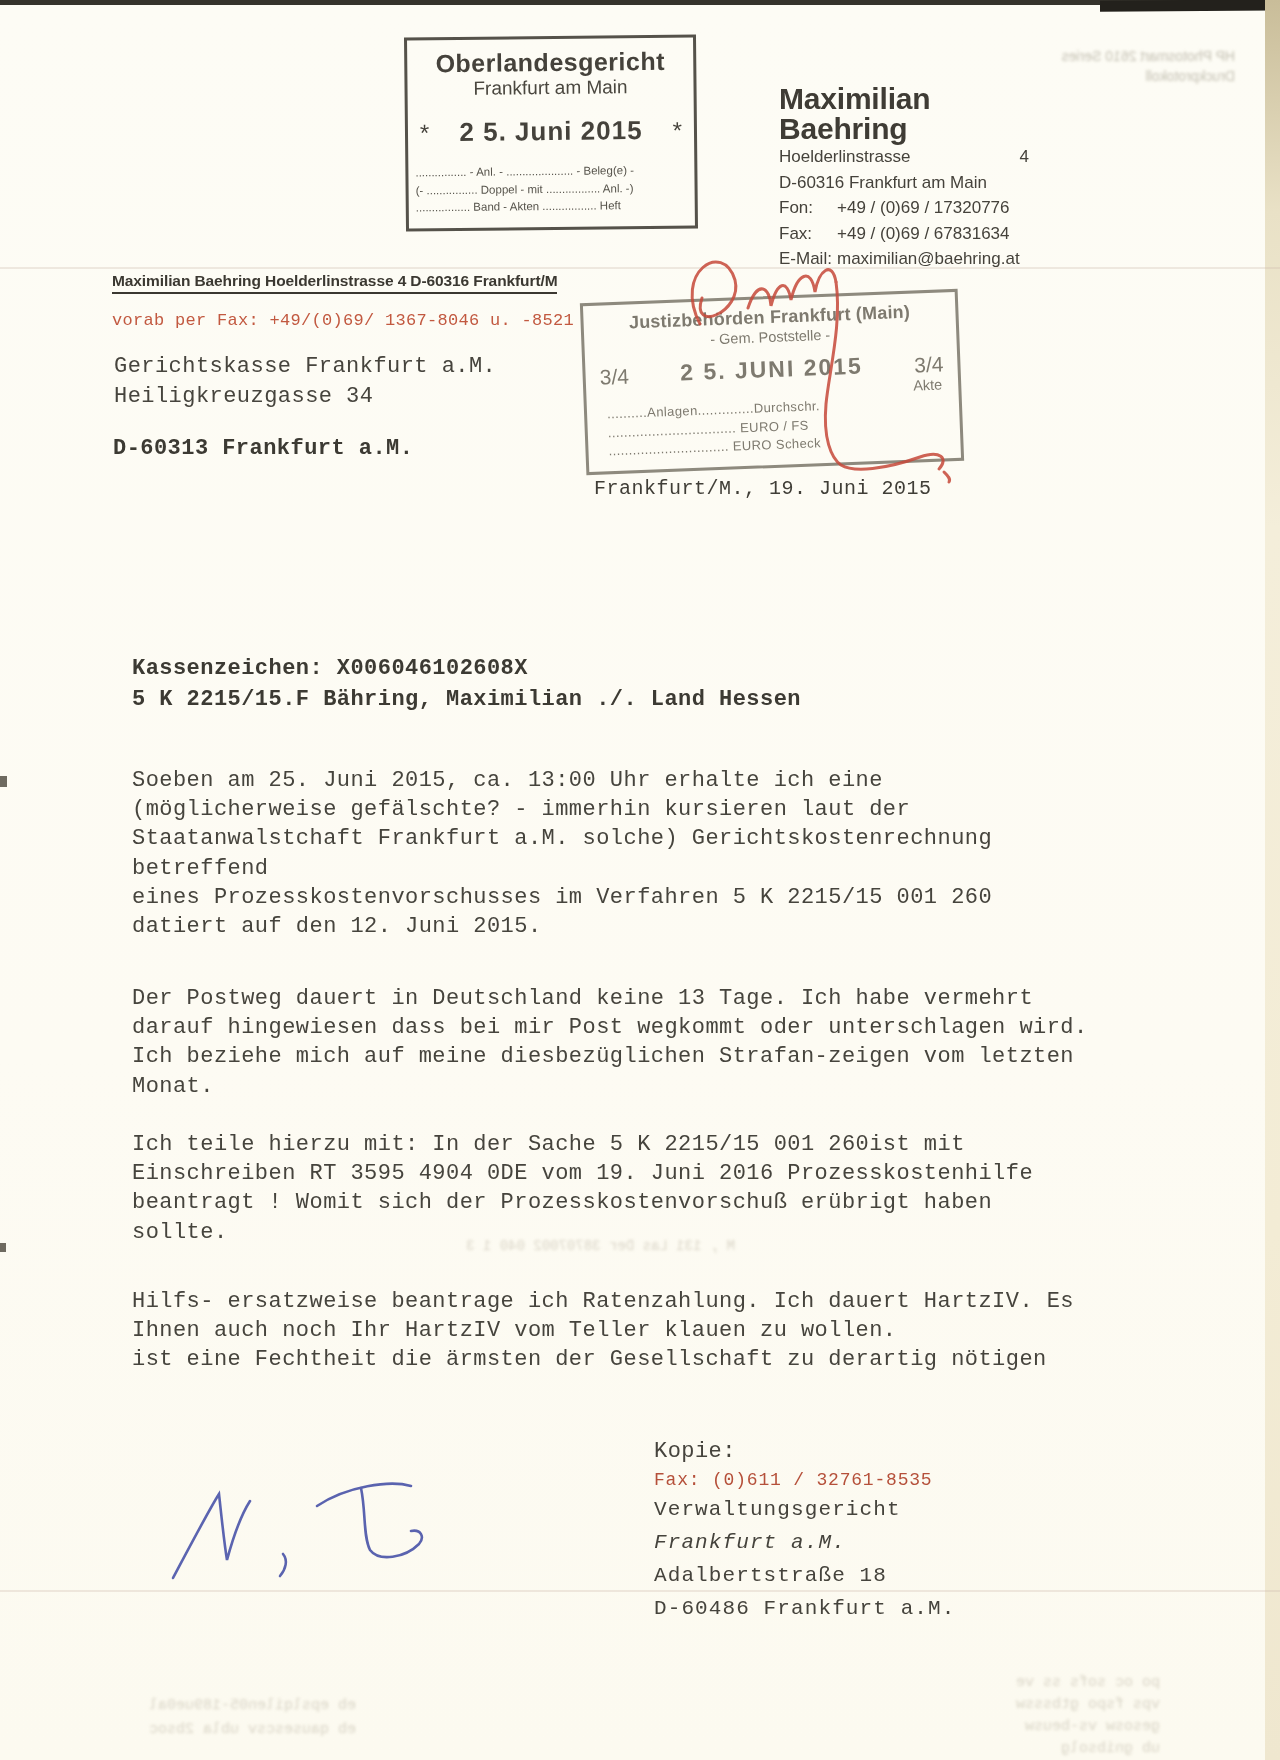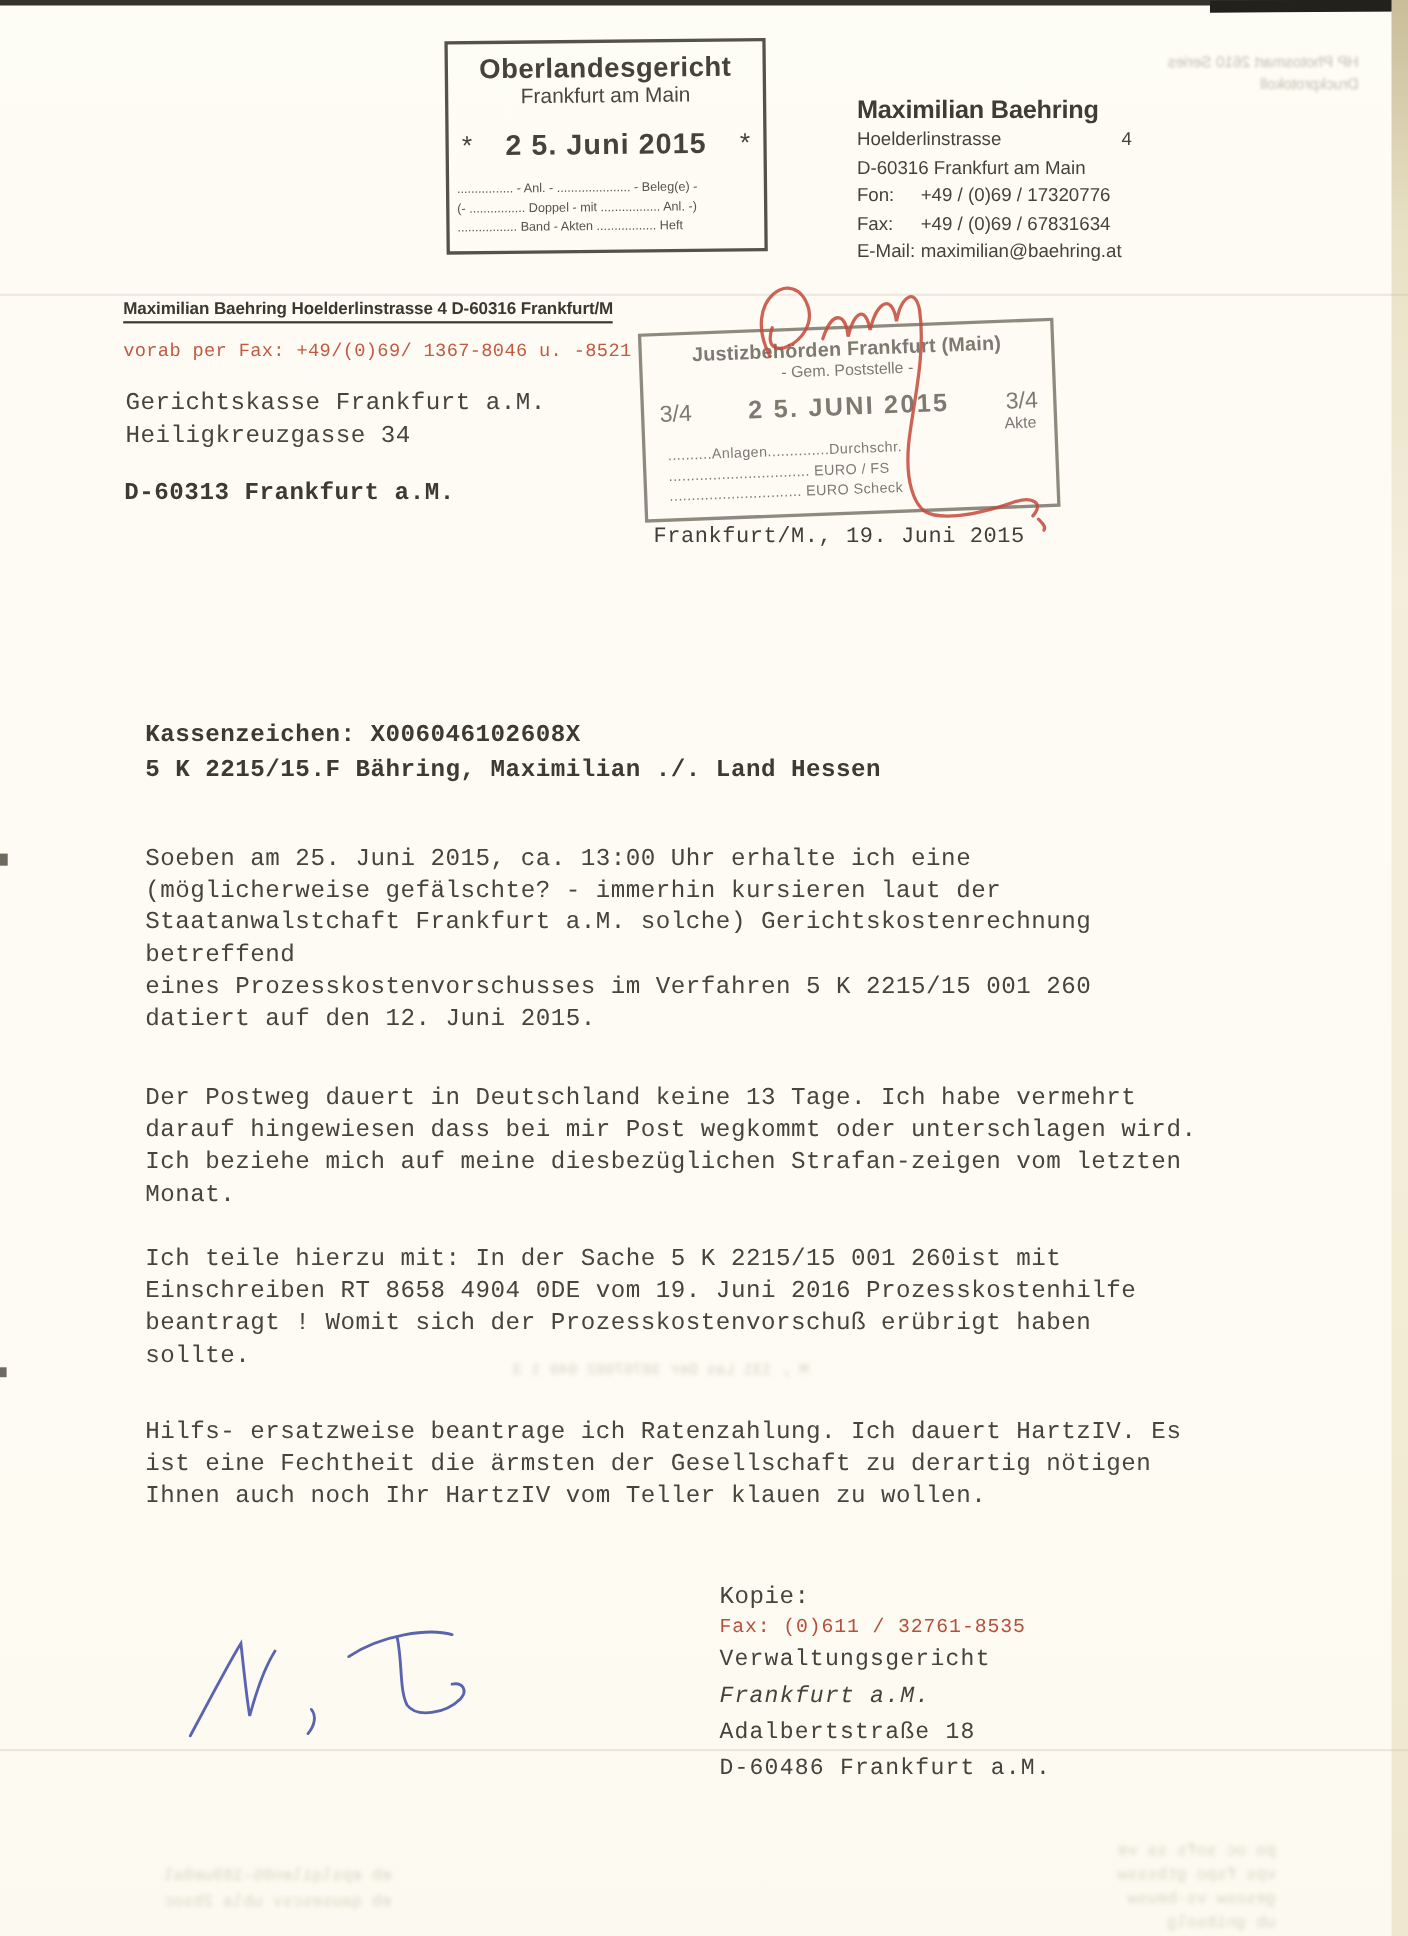--- a/index.html
+++ b/index.html
@@ -28,21 +28,21 @@
   }
   .court-stamp .t1{text-align:center;font-size:25px;font-weight:bold;letter-spacing:0.5px;line-height:28px;}
   .court-stamp .t2{text-align:center;font-size:19px;line-height:24px;color:#4a473f;}
   .court-stamp .date-row{display:flex;justify-content:space-between;align-items:center;padding:0 12px;margin-top:16px;}
   .court-stamp .star{font-size:24px;line-height:24px;}
   .court-stamp .cdate{font-size:26px;font-weight:bold;letter-spacing:1px;}
   .court-stamp .rows{margin-top:16px;padding:0 7px;font-size:11.5px;line-height:17.5px;color:#56534b;white-space:nowrap;overflow:hidden;}
 
   
   .letterhead{left:779px;top:84px;width:250px;color:#3f3c35;}
-  .lh-name{font-size:23px;font-weight:bold;line-height:30px;letter-spacing:-0.2px;}
+  .lh-name{font-size:30px;font-weight:bold;line-height:30px;letter-spacing:-0.2px;}
   .lh-row{display:flex;font-size:17px;line-height:25.5px;color:#45423b;}
   .lh-row .lbl{width:58px;flex:none;}
   .lh-between{display:flex;justify-content:space-between;font-size:17px;line-height:25.5px;color:#45423b;}
 
   
   .ghost{color:rgba(148,142,122,0.55);filter:blur(1.4px);transform:scaleX(-1);transform-origin:center;}
   .ghost2{color:rgba(160,152,128,0.38);filter:blur(1.8px);transform:scaleX(-1);}
 
   .sender-line{
     left:112px;top:272px;font-size:15.5px;font-weight:bold;letter-spacing:-0.1px;
@@ -178,29 +178,29 @@
 
   <div class="abs" style="left:132px;top:984px;">
     <div class="tw mono">Der Postweg dauert in Deutschland keine 13 Tage. Ich habe vermehrt</div>
     <div class="tw mono">darauf hingewiesen dass bei mir Post wegkommt oder unterschlagen wird.</div>
     <div class="tw mono">Ich beziehe mich auf meine diesbezüglichen Strafan-zeigen vom letzten</div>
     <div class="tw mono">Monat.</div>
   </div>
 
   <div class="abs" style="left:132px;top:1130px;">
     <div class="tw mono">Ich teile hierzu mit: In der Sache 5 K 2215/15 001 260ist mit</div>
-    <div class="tw mono">Einschreiben RT 8658 4904 0DE vom 19. Juni 2016 Prozesskostenhilfe</div>
+    <div class="tw mono">Einschreiben RT 3595 4904 0DE vom 19. Juni 2016 Prozesskostenhilfe</div>
     <div class="tw mono">beantragt ! Womit sich der Prozesskostenvorschuß erübrigt haben</div>
     <div class="tw mono">sollte.</div>
   </div>
 
   <div class="abs" style="left:132px;top:1287px;">
     <div class="tw mono">Hilfs- ersatzweise beantrage ich Ratenzahlung. Ich dauert HartzIV. Es</div>
+    <div class="tw mono">Ihnen auch noch Ihr HartzIV vom Teller klauen zu wollen.</div>
     <div class="tw mono">ist eine Fechtheit die ärmsten der Gesellschaft zu derartig nötigen</div>
-    <div class="tw mono">Ihnen auch noch Ihr HartzIV vom Teller klauen zu wollen.</div>
   </div>
 
   <div class="abs ghost2 mono" style="left:55px;top:1238px;width:680px;font-size:14px;">M , 131      Las Der      38707002            040     1      3</div>
 
   <div class="abs tw mono kopie-label">Kopie:</div>
   <div class="abs kopie-fax mono">Fax: (0)611 / 32761-8535</div>
   <div class="abs kopie-line mono" style="top:1498px;">Verwaltungsgericht</div>
   <div class="abs kopie-line mono" style="top:1531px;font-style:italic;">Frankfurt a.M.</div>
   <div class="abs kopie-line mono" style="top:1564px;">Adalbertstraße 18</div>
   <div class="abs kopie-line mono" style="top:1597px;">D-60486 Frankfurt a.M.</div>

